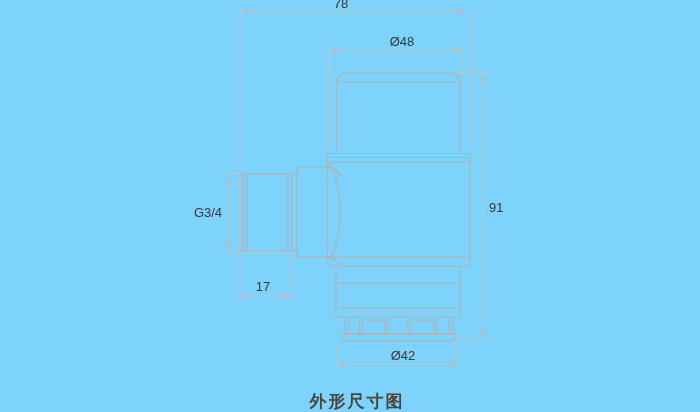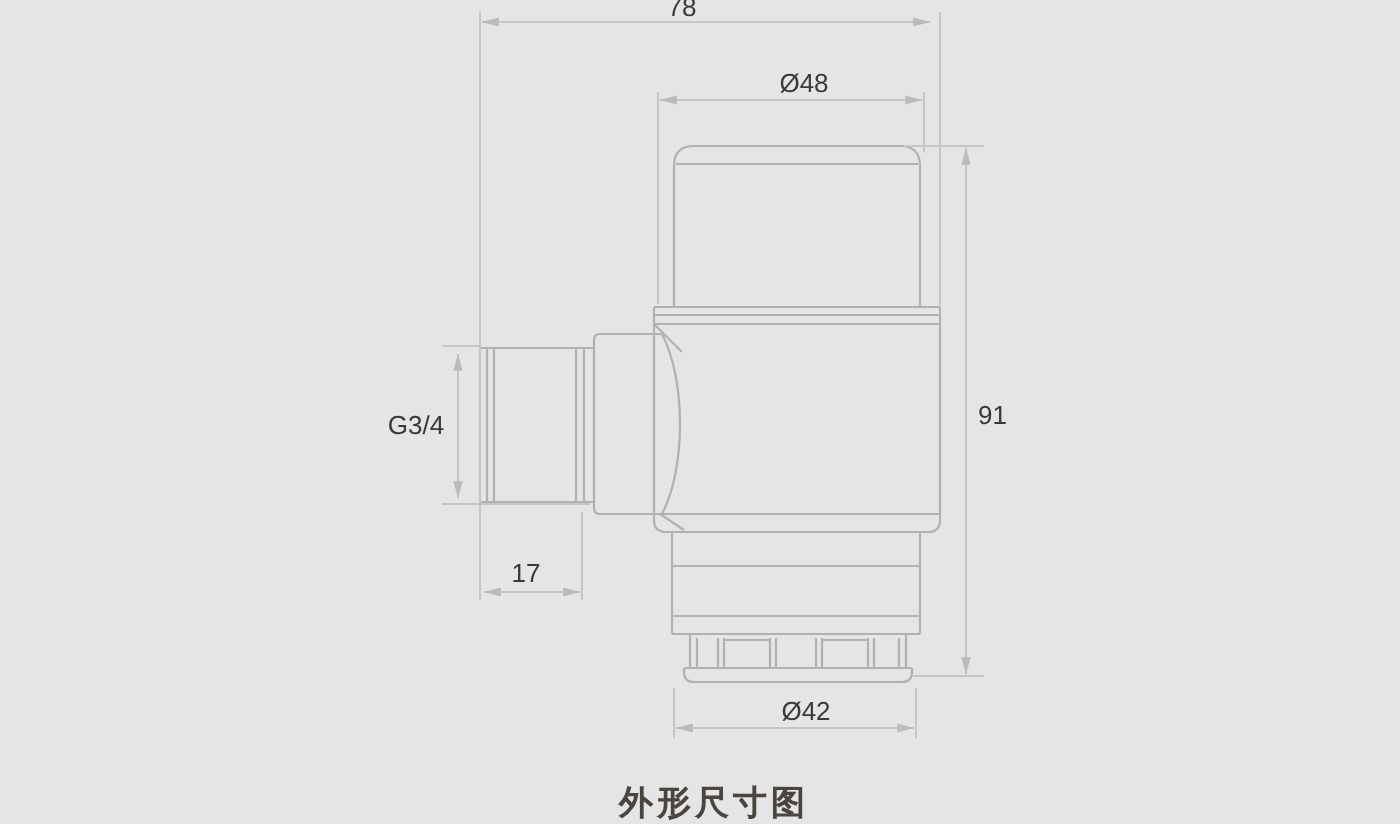--- a/index.html
+++ b/index.html
@@ -1,18 +1,18 @@
 <!DOCTYPE html>
 <html><head>
 <meta charset="utf-8">
 <style>
   html,body{margin:0;padding:0;background:#ffffff;}
   .stage{
     position:relative;width:700px;height:412px;overflow:hidden;
-    background:#e5e5e5;font-family:"Liberation Sans",sans-serif;
+    background:#7dd3fc;font-family:"Liberation Sans",sans-serif;
   }
   .stage svg{position:absolute;left:0;top:0;}
   .part{stroke:#b3b0ad;stroke-width:1.1;fill:none;}
   .dim{stroke:#c7c4c1;stroke-width:1;fill:none;}
   .arrowhead{fill:#bdbab7;stroke:none;}
   .dim-label{font-family:"Liberation Sans",sans-serif;font-size:13px;fill:#3b3835;stroke:none;}
   .caption{
     position:absolute;left:0;right:0;top:390px;text-align:center;
     transform:translateX(7px);
     font-size:17px;font-weight:600;letter-spacing:2px;color:#4b453f;

